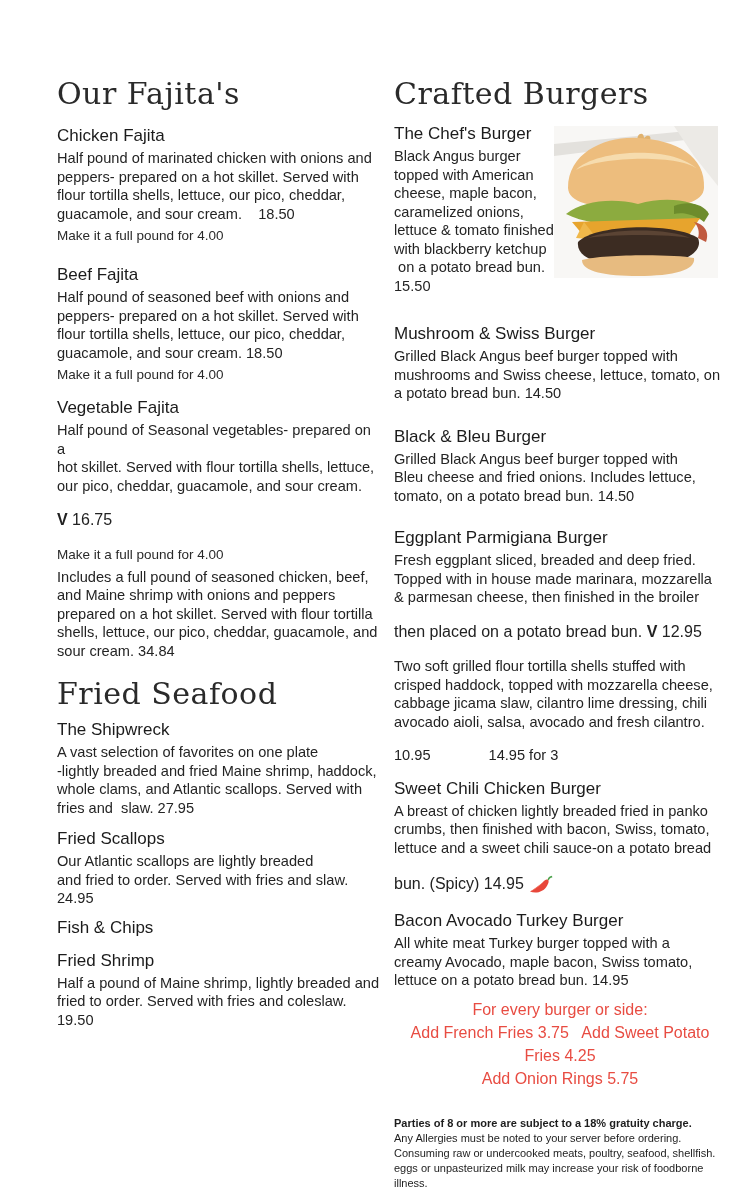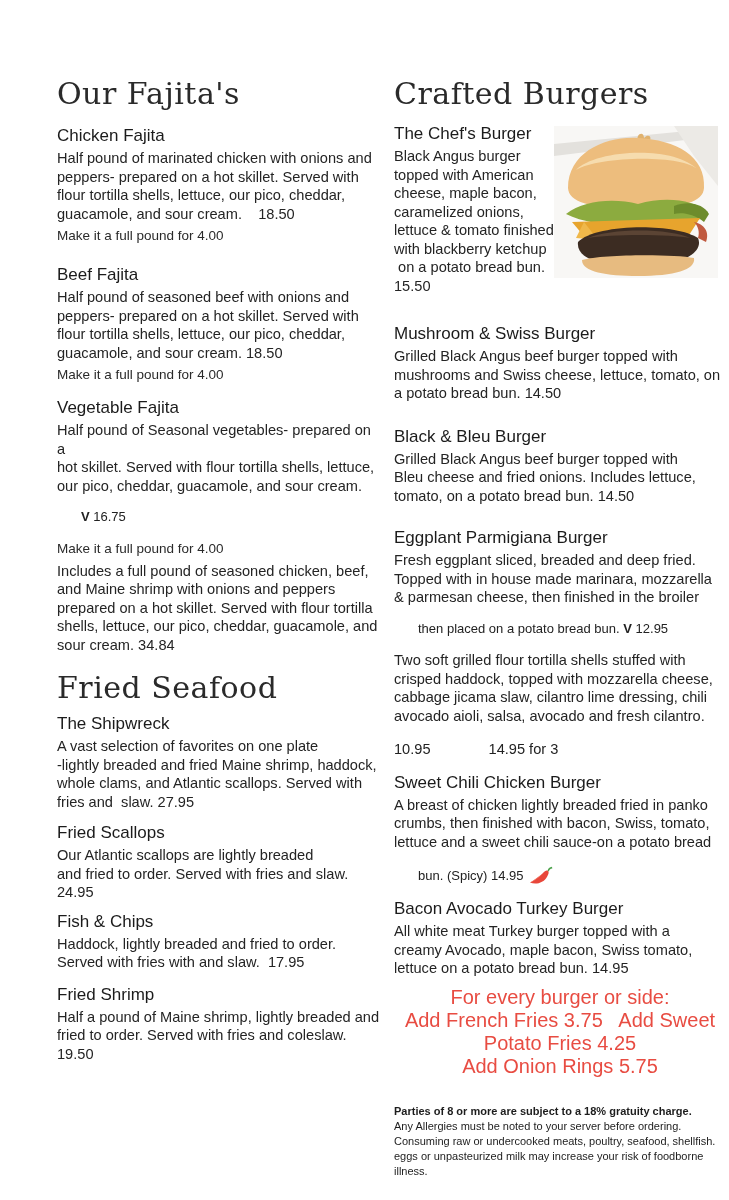--- a/index.html
+++ b/index.html
@@ -9,35 +9,35 @@
   .col-left{left:57px;width:326px;}
   .col-right{left:394px;width:332px;}
   h1.section{font-family:"DejaVu Serif","Liberation Serif",serif;font-weight:400;
              font-size:30px;line-height:36px;letter-spacing:0.5px;color:#2a2a2a;
              margin:0 0 14px 0;}
   h1.section2{margin-top:2px;margin-bottom:8px;}
   .item{margin:0;}
   .item .title{font-size:17px;line-height:20px;color:#1b1b1b;margin:0 0 3px 0;}
   .item .desc{font-size:14.6px;line-height:18.5px;white-space:pre-wrap;margin:0;color:#242424;}
   .item .note{font-size:13.5px;line-height:18px;margin:4px 0 0 0;color:#2a2a2a;}
-  .vline{font-size:13px;line-height:18.5px;margin-left:24px;}
+  .vline{font-size:16px;line-height:18.5px;}
   .vmark{font-weight:700;}
   .priceline{font-size:14.6px;line-height:18.5px;}
   .price-gap{display:inline-block;width:58px;} .mb4{margin-bottom:4px;} .mb8{margin-bottom:8px;}
   .mb10{margin-bottom:10px;} .mb12{margin-bottom:12px;} .mb13{margin-bottom:13px;}
   .mb14{margin-bottom:14px;} .mb16{margin-bottom:16px;} .mb20{margin-bottom:20px;}
   .mb22{margin-bottom:22px;} .mb23{margin-bottom:23px;} .mb24{margin-bottom:24px;}
   
   .chef-wrap{position:relative;min-height:178px;}
   .chef-wrap .desc{width:168px;}
   .burger-photo{position:absolute;right:8px;top:2px;width:164px;height:152px;}
   
   .chili{display:inline-block;vertical-align:-6px;margin-left:4px;}
   
-  .promo{color:#e84c42;text-align:center;font-size:20px;line-height:23px;
+  .promo{color:#e84c42;text-align:center;font-size:16px;line-height:23px;
          white-space:pre-wrap;margin:8px 0 0 0;}
   
   .footnotes{margin-top:26px;font-size:11px;line-height:15px;color:#1d1d1d;width:322px;}
   .fn-bold{font-weight:700;margin:0;}
   .fn-underline{text-decoration:underline;}
   .fn-body{margin:0;font-weight:400;}
 </style>
 </head>
 <body>
 
@@ -93,22 +93,20 @@
 
     <div class="item mb10">
       <p class="title">Fried Scallops</p>
       <p class="desc">Our Atlantic scallops are lightly breaded
 and fried to order. Served with fries and slaw.
 24.95</p>
     </div>
 
     <div class="item mb13">
       <p class="title">Fish &amp; Chips</p>
-      <p class="desc">Haddock, lightly breaded and fried to order.
-Served with fries with and slaw.  17.95</p>
     </div>
 
     <div class="item mb13">
       <p class="title">Fried Shrimp</p>
       <p class="desc">Half a pound of Maine shrimp, lightly breaded and
 fried to order. Served with fries and coleslaw.
 19.50</p>
     </div>
 
   </div>

